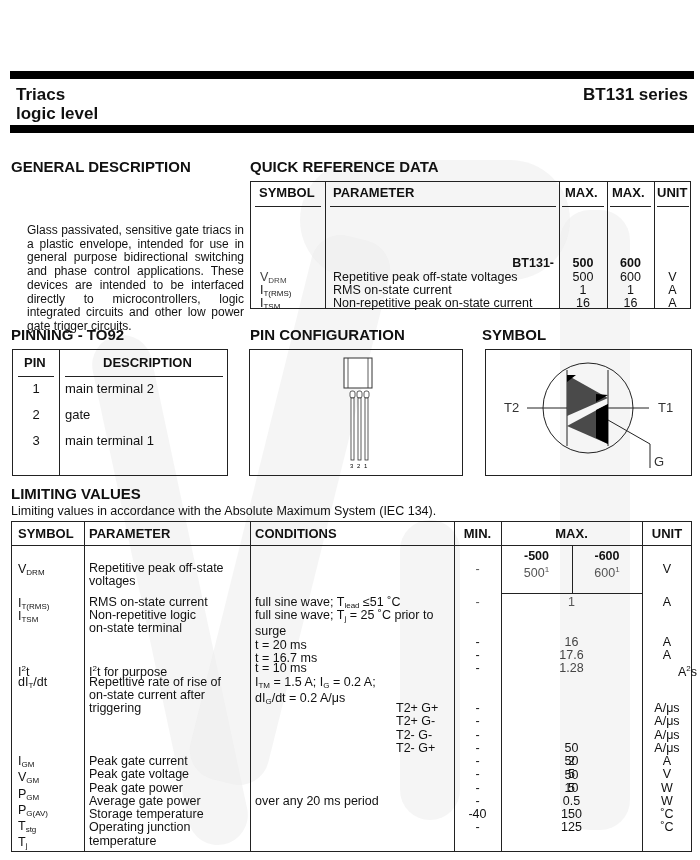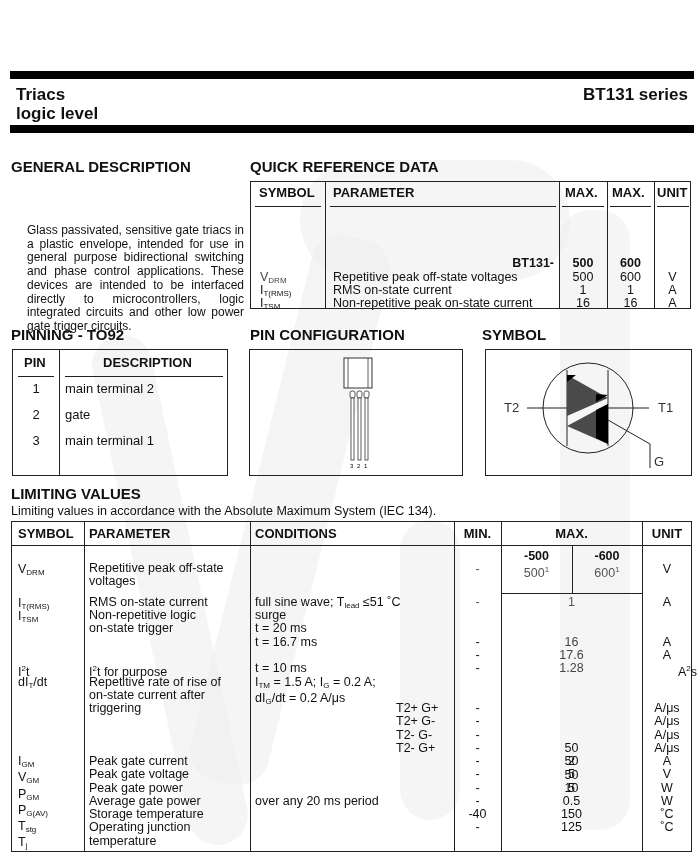--- a/index.html
+++ b/index.html
@@ -215,23 +215,24 @@
       <div class="lv-cell" style="left:243px;top:74px;"><span>full sine wave; T</span><span class="sub">lead</span><span> ≤51 ˚C</span></div>
       <div class="lv-cell c" style="left:442px;width:47px;top:74px;color:#555;">-</div>
       <div class="lv-cell c" style="left:489px;width:141px;top:74px;color:#555;">1</div>
       <div class="lv-cell c" style="left:630px;width:50px;top:74px;">A</div>
     </div>
 
     <div>
       <div class="lv-cell" style="left:6px;top:88px;"><span>I</span><span class="sub">TSM</span></div>
       <div class="lv-cell" style="left:77px;top:87px;">
         <div>Non-repetitive logic</div>
-        <div>on-state trigger</div>
+        <div>on-state terminal</div>
       </div>
       <div class="lv-cell" style="left:243px;top:87px;">
+        <div><span>full sine wave; T</span><span class="sub">j</span><span> = 25 ˚C prior to</span></div>
         <div>surge</div>
         <div>t = 20 ms</div>
         <div>t = 16.7 ms</div>
       </div>
       <div class="lv-cell c" style="left:442px;width:47px;top:113.6px;">
         <div>-</div>
         <div>-</div>
       </div>
       <div class="lv-cell c" style="left:489px;width:141px;top:113.6px;color:#444;">
         <div>16</div>

